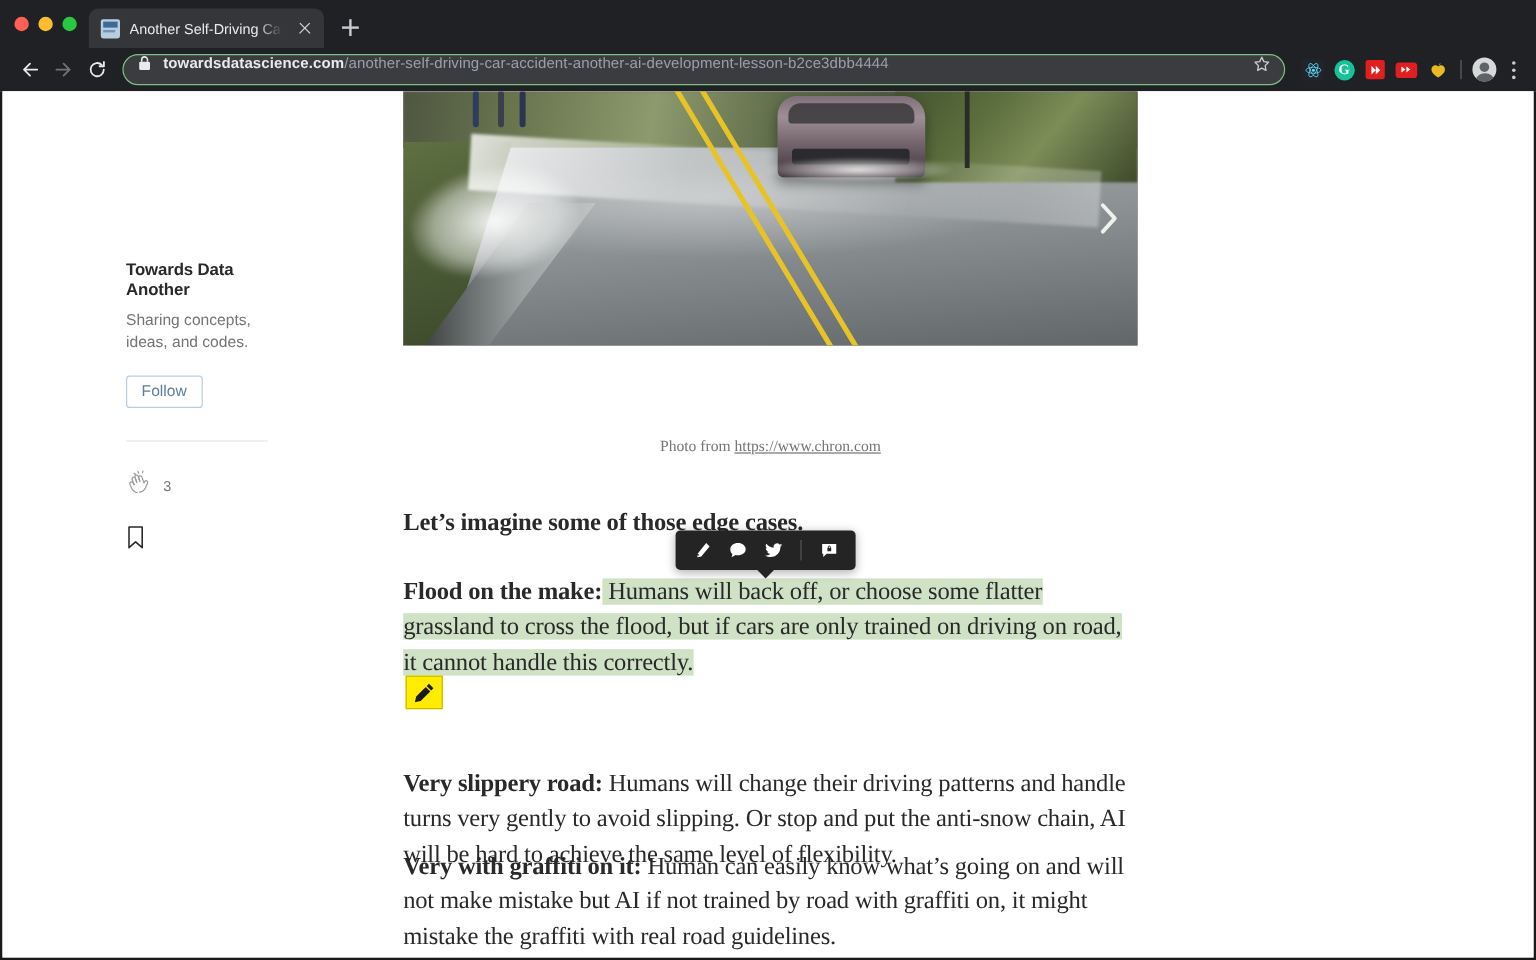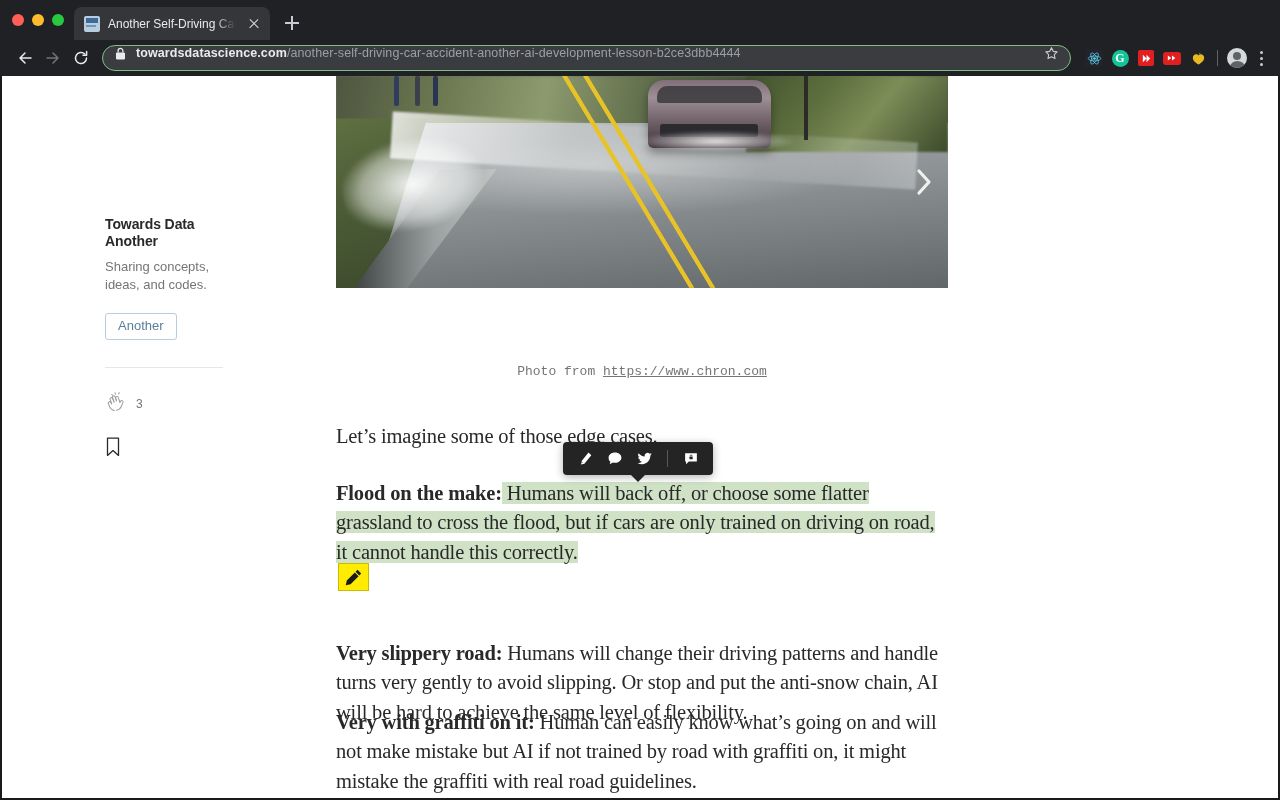--- a/index.html
+++ b/index.html
@@ -370,37 +370,37 @@
     position: absolute; right: 12px; top: 50%;
     transform: translateY(-50%);
     width: 24px; height: 36px;
   }
 
   .caption {
     position: absolute;
     left: 334px; top: 288px; width: 612px;
     text-align: center;
     font-size: 13px; color: #757575;
-    font-family: Liberation Mono, monospace;
+    font-family: Liberation Serif, serif;
   }
   .caption a { color: #757575; text-decoration: underline; }
 
   .para {
     position: absolute;
     left: 334px; width: 612px;
     font-family: "Liberation Serif", serif;
     font-size: 20.5px;
     line-height: 29.3px;
     color: #292929;
     letter-spacing: -.18px;
   }
   .para b { font-weight: bold; }
   .hl { background: #cfe2c5; }
 
-  .p-intro  { top: 346px; }
+  .p-intro  { top: 346px; font-weight: bold; }
   .p-flood  { top: 403px; }
   .p-slip   { top: 517px; margin-top: 46px; }
   .p-graff  { top: 632px; }
 
   
   .hl-toolbar {
     position: absolute;
     left: 561px; top: 366px;
     width: 150px; height: 33px;
     background: #242424;
@@ -550,21 +550,21 @@
       </div>
     </div>
   </div>
 
   <div class="viewport">
     <div class="page">
 
       <div class="rail">
         <div class="rail-name">Towards Data Another</div>
         <div class="rail-desc">Sharing concepts, ideas, and codes.</div>
-        <div class="follow-btn">Another</div>
+        <div class="follow-btn">Follow</div>
         <div class="rail-divider"></div>
 
         <div class="clap-row">
           <span>
             <svg width="22" height="22" viewBox="0 0 24 24">
               <g fill="none" stroke="#9b9b9b" stroke-width="1.1" stroke-linecap="round" stroke-linejoin="round">
                 <path d="M10.2 21.3c-2.5-.5-4.4-2-5.2-4.3L3.6 13.6c-.3-.8.1-1.6.9-1.9.7-.3 1.5 0 1.9.7l.9 1.6"></path>
                 <path d="M7.3 13.9 5.6 9.2c-.3-.8.1-1.6.9-1.9.8-.3 1.6.1 1.9.9l1.4 3.7"></path>
                 <path d="M9.8 11.9 8.2 7.4c-.3-.8.1-1.6.9-1.9.8-.3 1.6.1 1.9.9l1.6 4.4"></path>
                 <path d="M12.6 10.8 11.6 8c-.3-.8.1-1.6.9-1.9.8-.3 1.6.1 1.9.9l1.9 5.3"></path>

